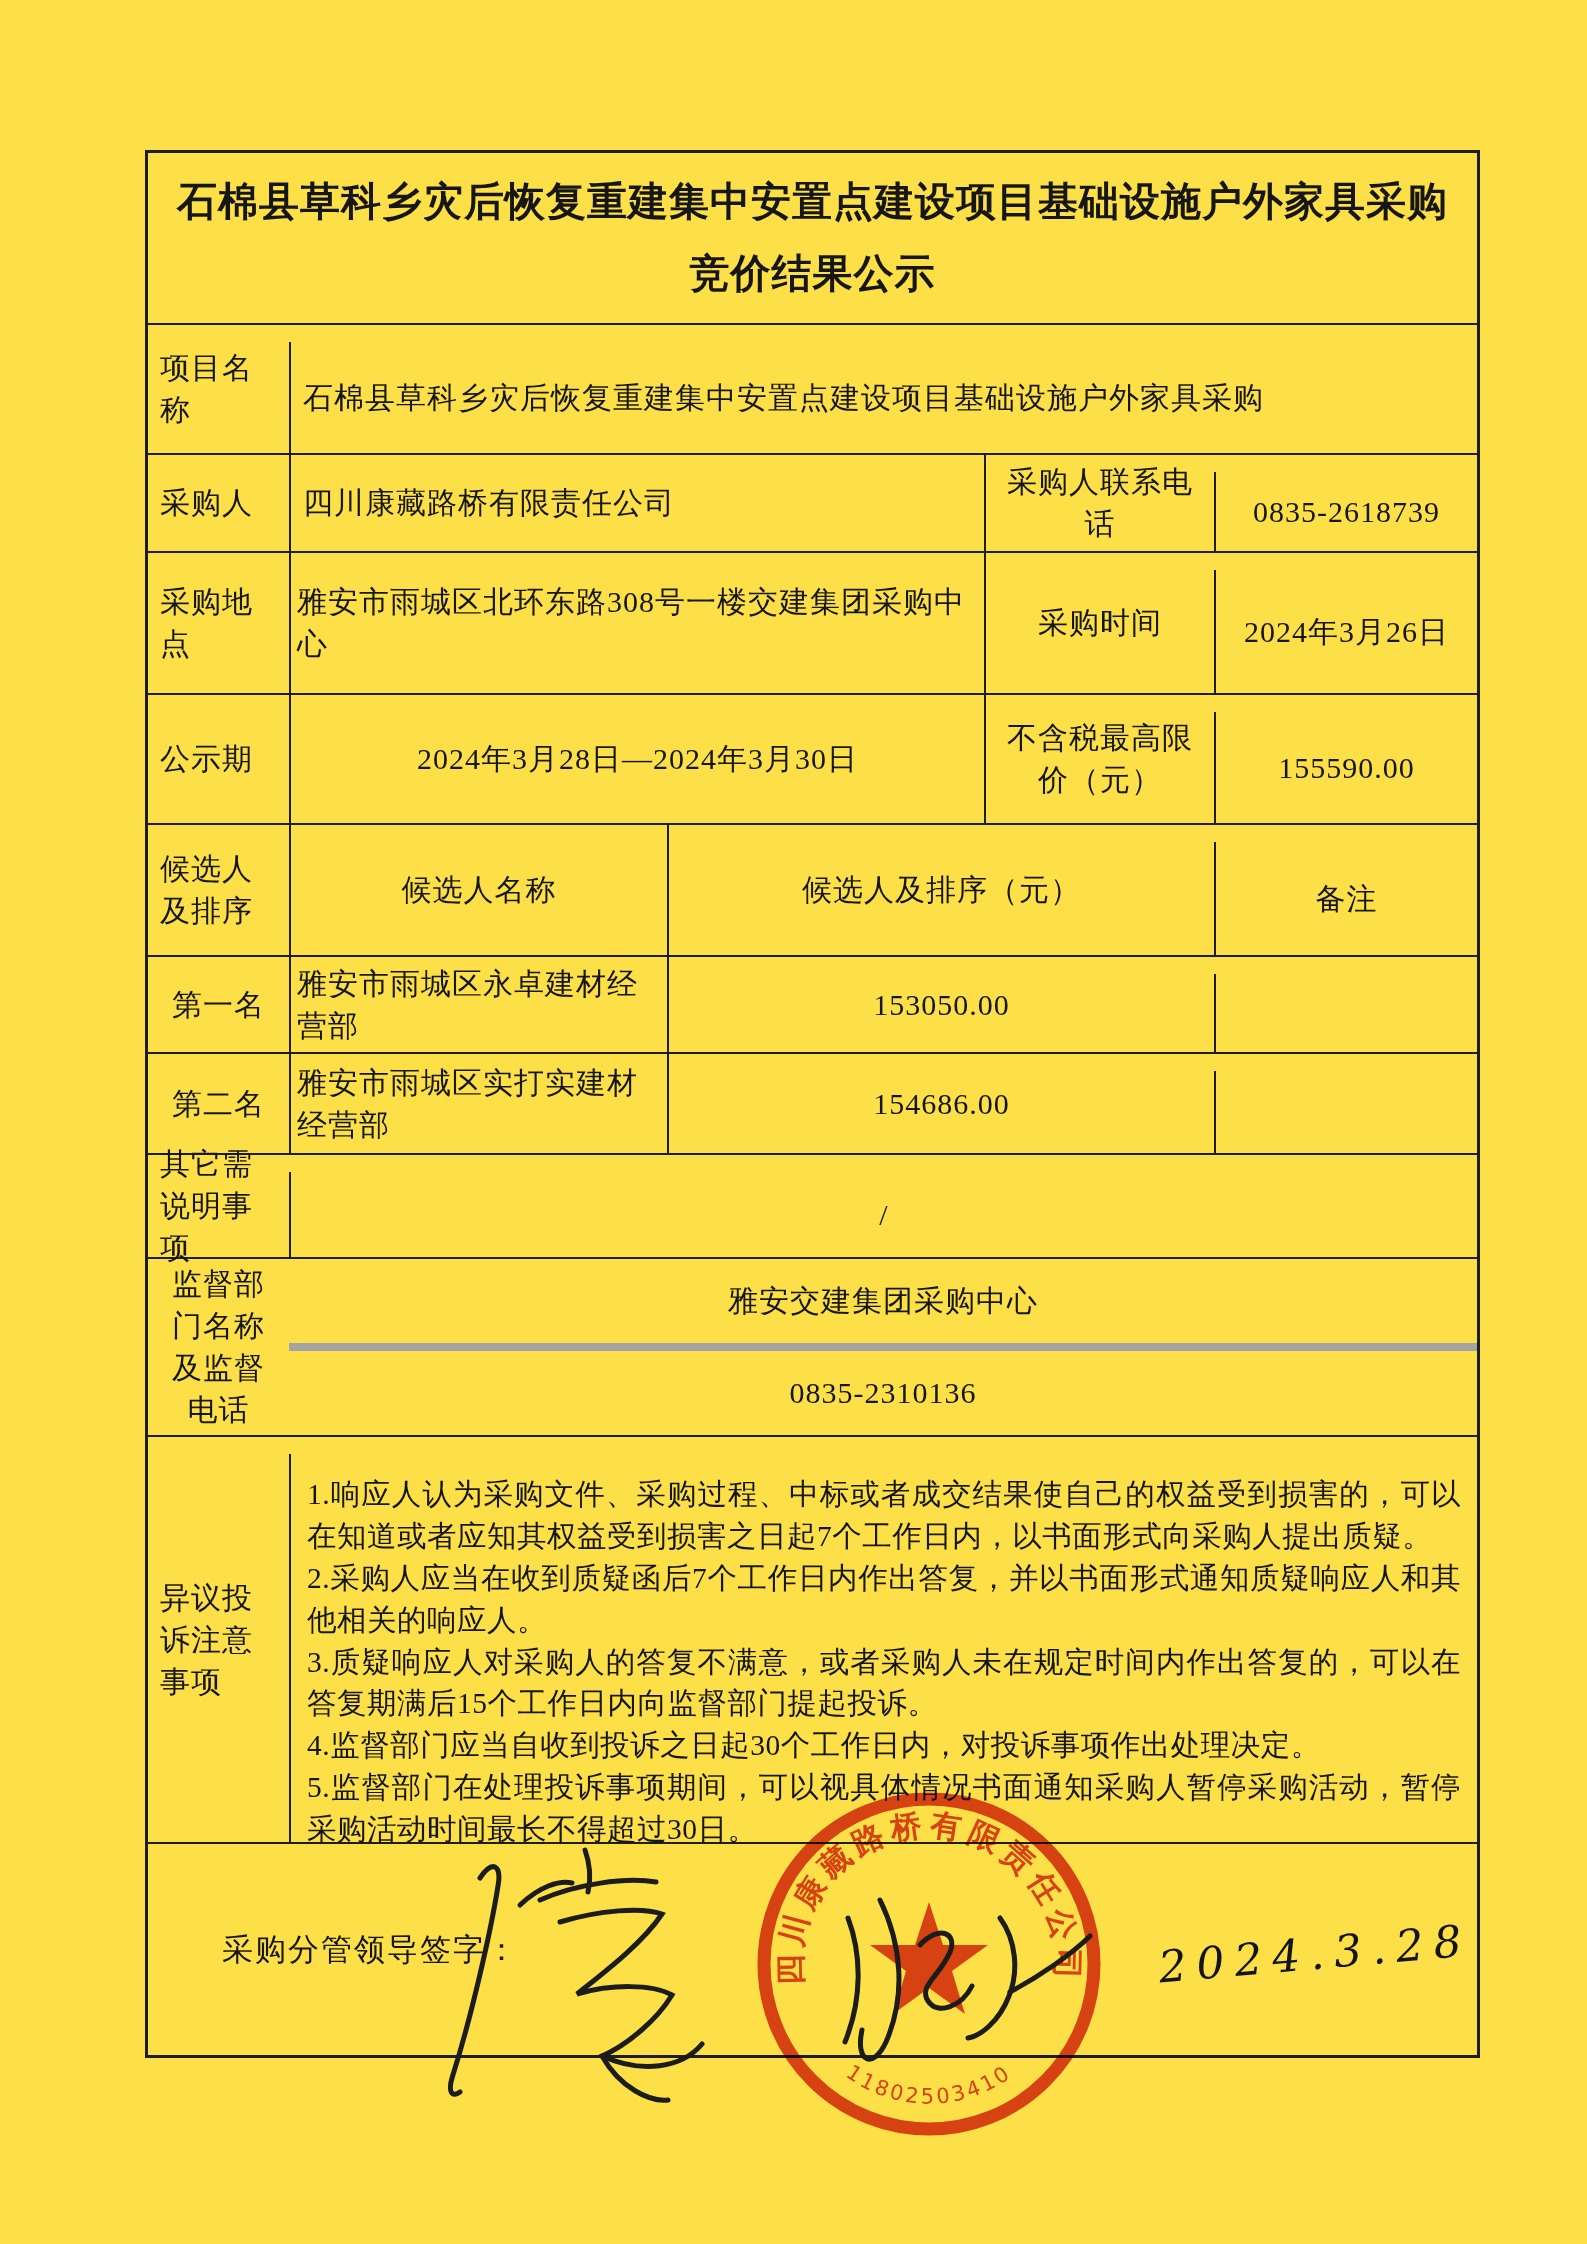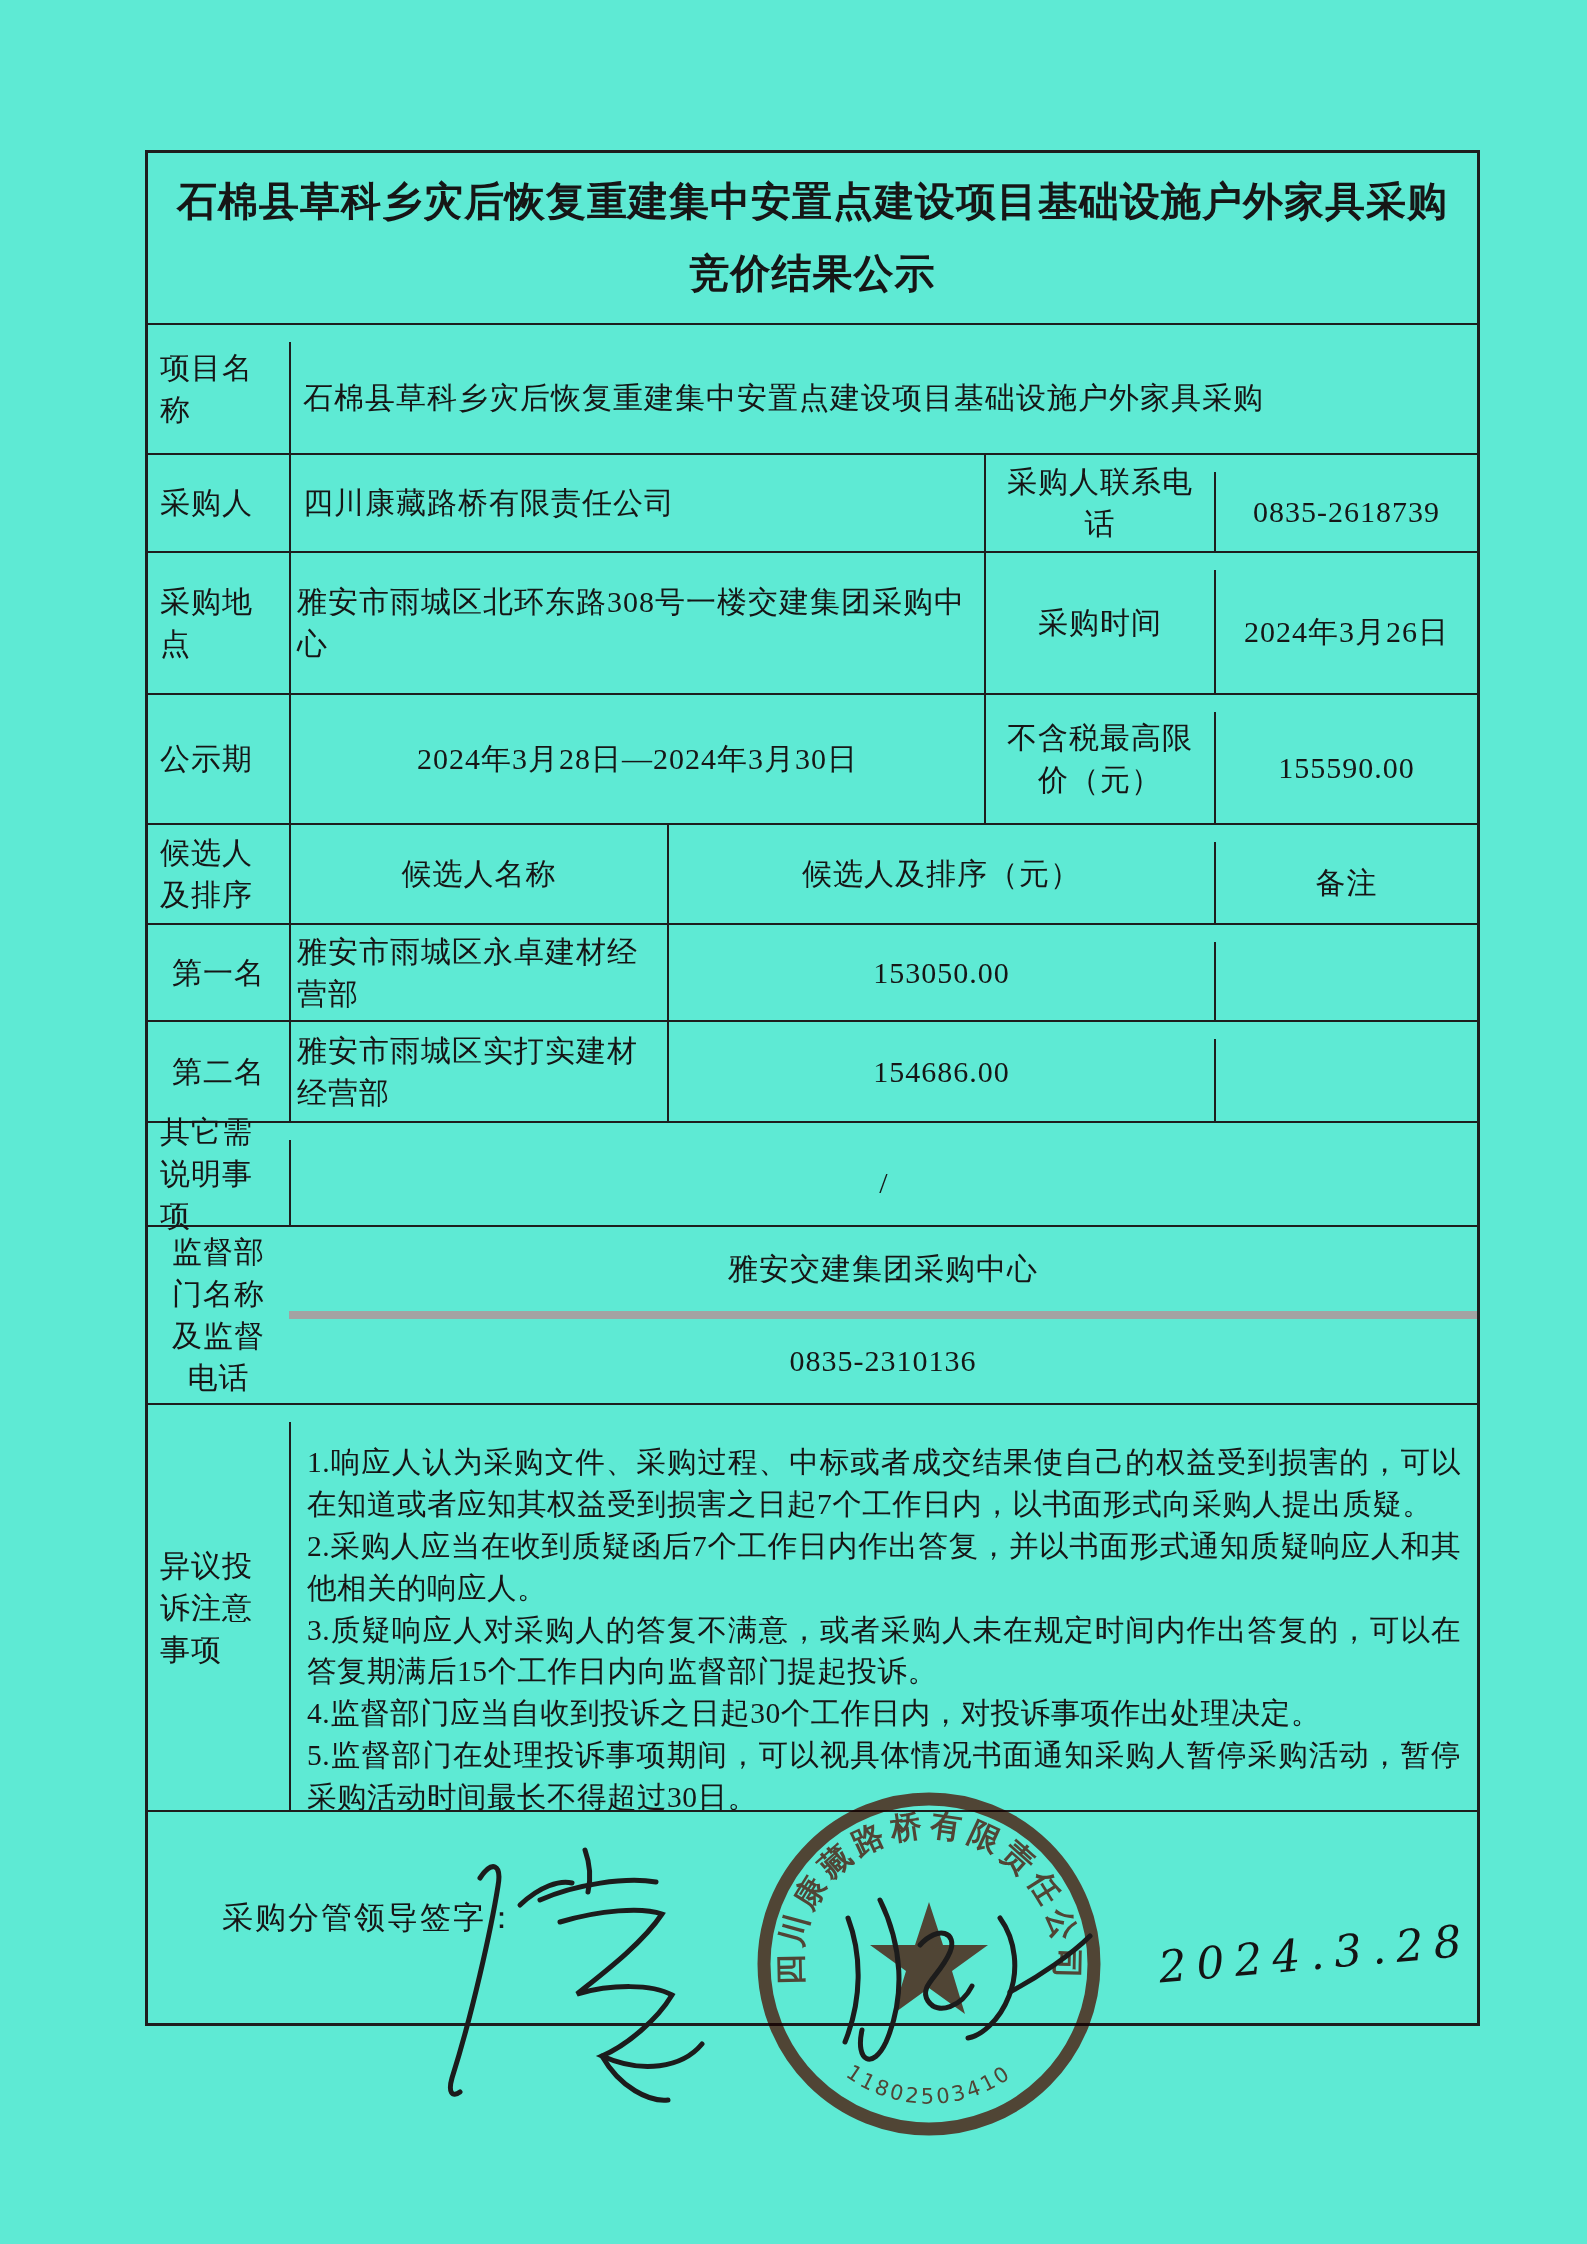--- a/index.html
+++ b/index.html
@@ -1,19 +1,19 @@
 <!DOCTYPE html>
 <html><head>
 <meta charset="utf-8">
 <style>
   * { box-sizing: border-box; margin: 0; padding: 0; }
   html,body { background:#e9e9e9; }
   .page {
     position: relative; width: 1587px; height: 2244px;
-    background: #5eead4; overflow: hidden;
+    background: #fde047; overflow: hidden;
     font-family: "Liberation Serif", "DejaVu Serif", serif;
     color: #161616; margin: 0 auto;
   }
   .tbl {
     position: absolute; left: 145px; top: 150px; width: 1335px;
     border: 3px solid #1e1e1e;
   }
   .row { display: flex; align-items: stretch; border-top: 2px solid #1e1e1e; }
   .row:first-child { border-top: none; }
   .cell {
@@ -85,21 +85,21 @@
       <div class="cell fill c-center">2024年3月26日</div>
     </div>
 
     <div class="row" style="height:130px">
       <div class="cell wa c-left">公示期</div>
       <div class="cell wb c-center">2024年3月28日—2024年3月30日</div>
       <div class="cell wc c-center">不含税最高限价（元）</div>
       <div class="cell fill c-center">155590.00</div>
     </div>
 
-    <div class="row" style="height:100px">
+    <div class="row" style="height:132px">
       <div class="cell wa c-left">候选人及排序</div>
       <div class="cell wn c-center">候选人名称</div>
       <div class="cell wp c-center">候选人及排序（元）</div>
       <div class="cell fill c-center">备注</div>
     </div>
 
     <div class="row" style="height:97px">
       <div class="cell wa c-center">第一名</div>
       <div class="cell wn c-left" style="padding-left:6px">雅安市雨城区永卓建材经营部</div>
       <div class="cell wp c-center">153050.00</div>

